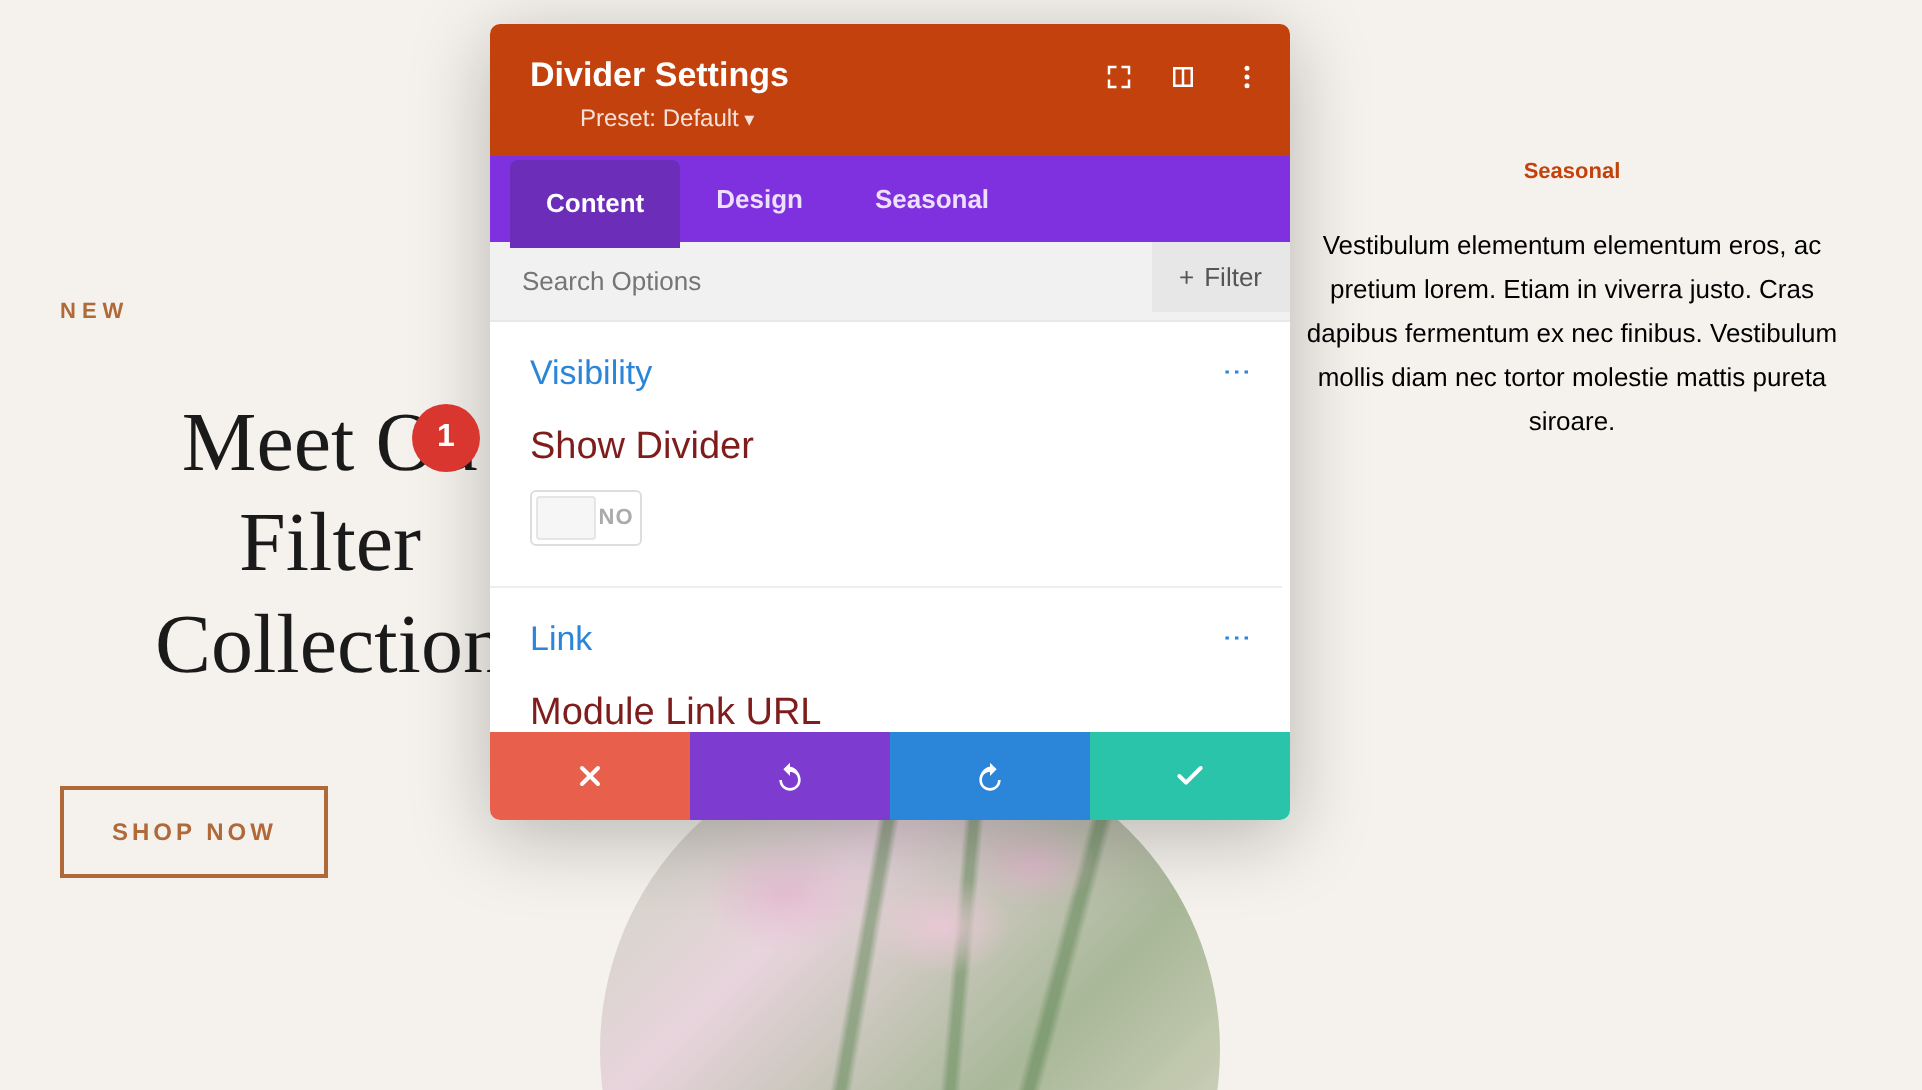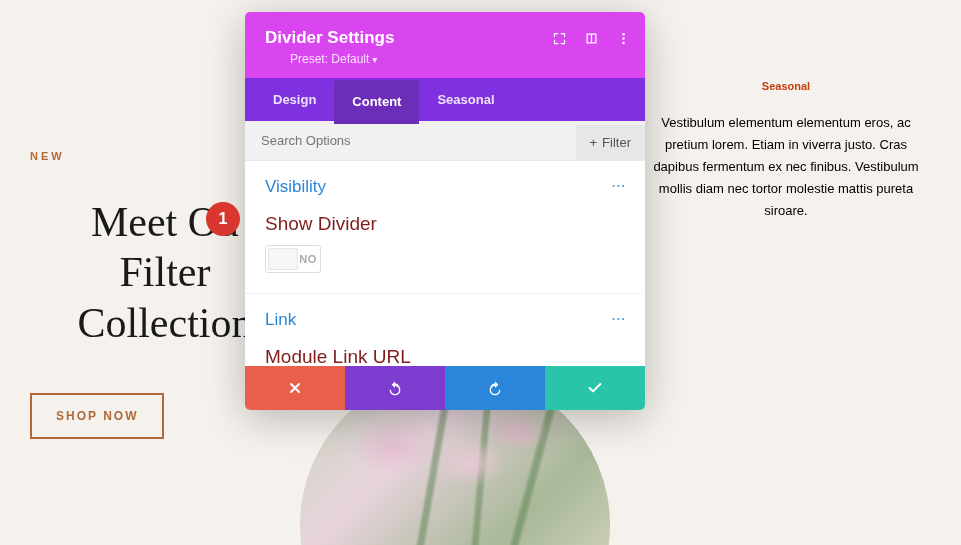--- a/index.html
+++ b/index.html
@@ -105,21 +105,21 @@
     position: absolute;
     left: 245px;
     top: 12px;
     width: 400px;
     background: #fff;
     box-shadow: 0 8px 40px rgba(0,0,0,0.25);
     border-radius: 5px;
     overflow: hidden;
   }
   .modal-header {
-    background: #d946ef;
+    background: #c2410c;
     color: #fff;
     padding: 16px 20px 12px;
     position: relative;
   }
   .modal-title {
     font-size: 17px;
     font-weight: 600;
   }
   .modal-preset {
     font-size: 12px;
@@ -156,21 +156,21 @@
     background: #6c2eb9;
     opacity: 1;
     border-radius: 4px 4px 0 0;
     margin-bottom: -1px;
     position: relative;
     top: 2px;
   }
 
   .search-row {
     display: flex;
-    align-items: flex-end;
+    align-items: flex-start;
     background: #f1f1f1;
     border-bottom: 1px solid #e8e8e8;
   }
   .search-input {
     flex: 1;
     border: none;
     background: transparent;
     padding: 12px 16px;
     font-size: 13px;
     color: #888;
@@ -327,22 +327,22 @@
           <svg viewBox="0 0 24 24">
             <circle cx="12" cy="5" r="2"></circle>
             <circle cx="12" cy="12" r="2"></circle>
             <circle cx="12" cy="19" r="2"></circle>
           </svg>
         </span>
     </div>
   </div>
 
   <div class="tabs">
+    <div class="tab active">Content</div>
     <div class="tab">Design</div>
-    <div class="tab active">Content</div>
     <div class="tab">Seasonal</div>
   </div>
 
   <div class="search-row">
     <input class="search-input" placeholder="Search Options" style="">
     <div class="filter-btn">
       <span>+</span>
       <span>Filter</span>
     </div>
   </div>

